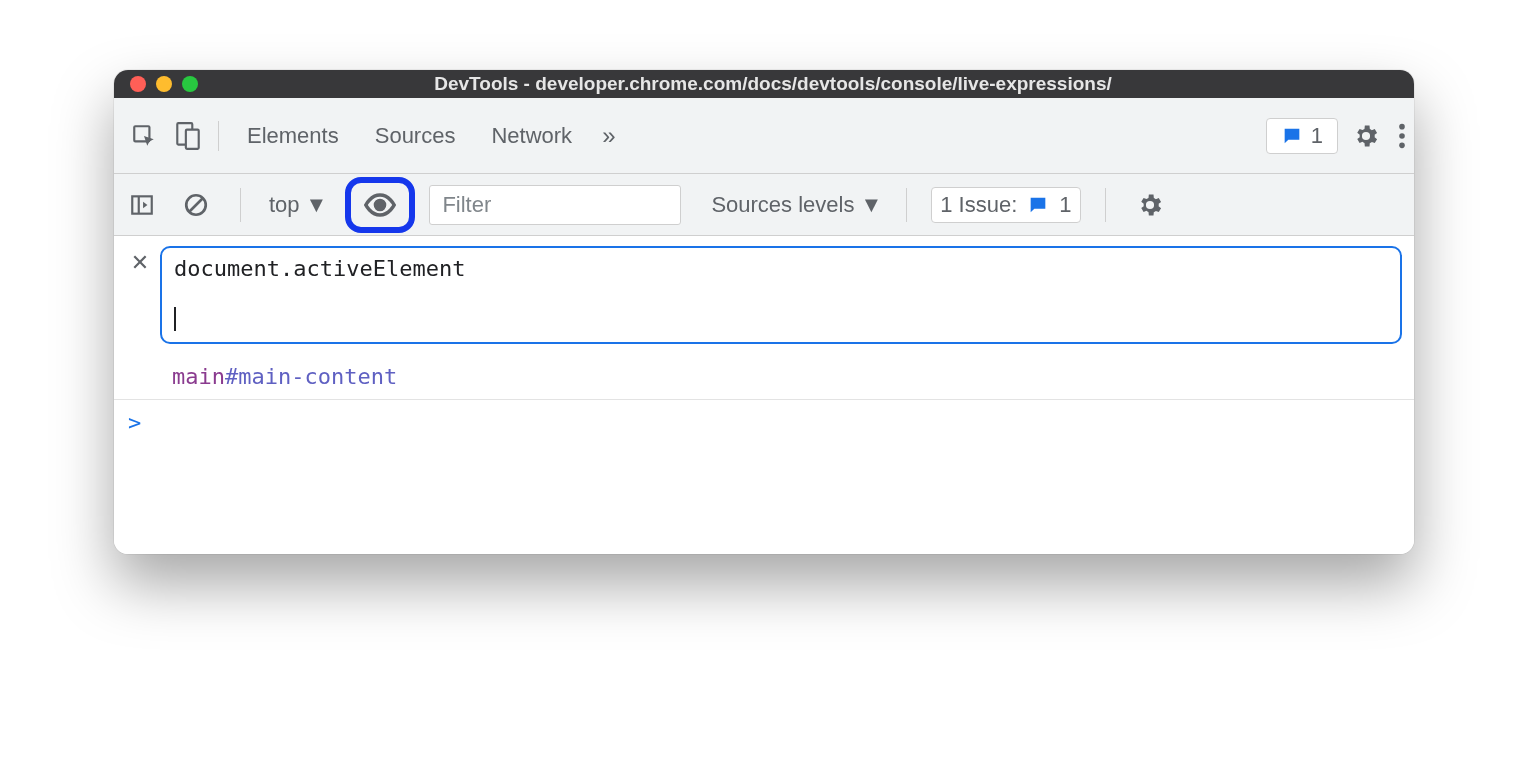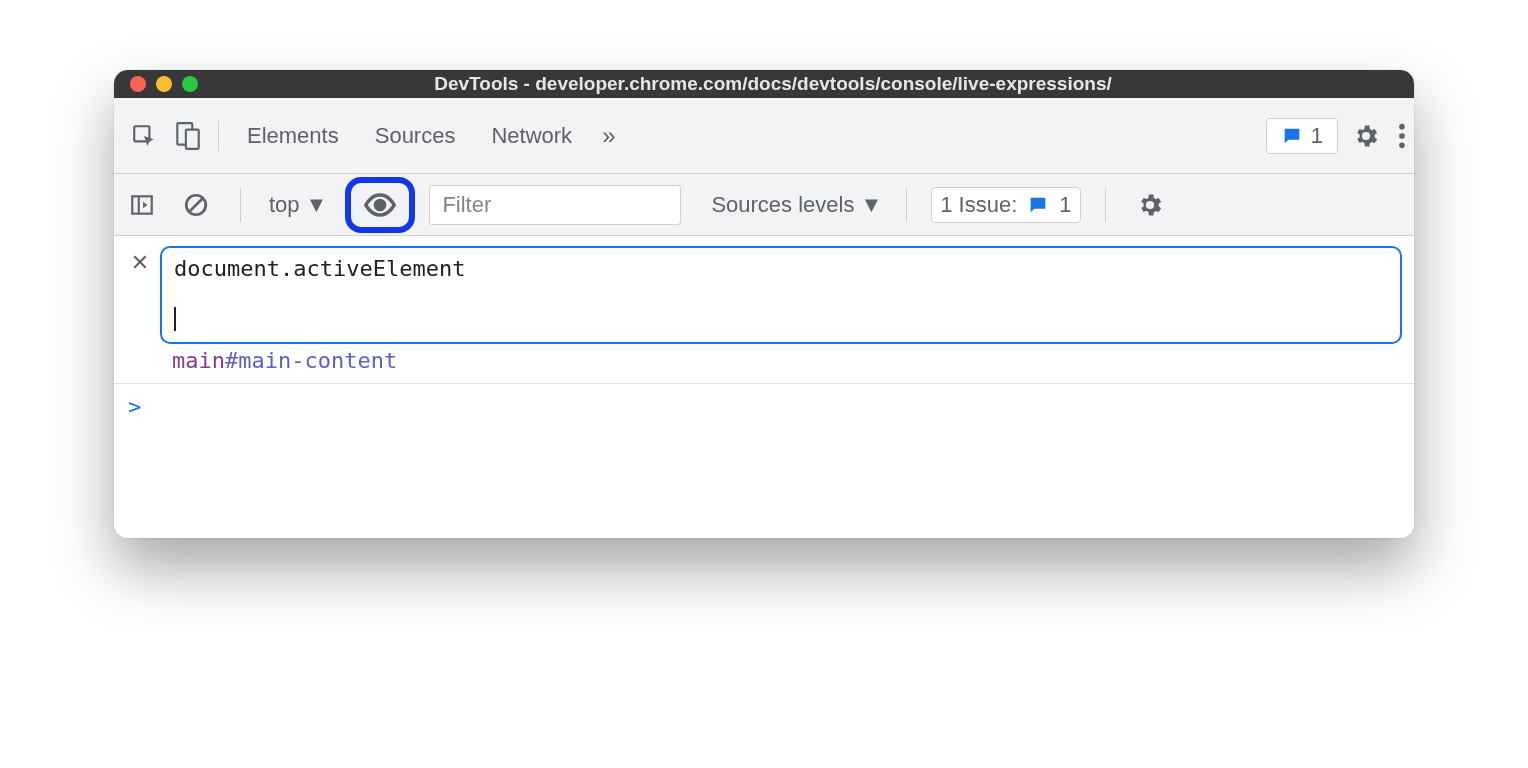--- a/index.html
+++ b/index.html
@@ -153,20 +153,21 @@
   }
   .cursor-line::before {
     content:""; display:inline-block; width:2px; height:24px;
     background:#202124; vertical-align:middle;
   }
   .exp-result {
     font-family: Menlo, Consolas, monospace;
     font-size: 22px;
     padding: 4px 12px;
     color:#9f60c7;
+    margin-top:16px;
   }
   .exp-result .tagname { color:#8a3b8f; }
   .exp-result .idpart { color:#5f60c2; }
 
   .prompt-row {
     display:flex; align-items:center;
     height: 44px;
     padding: 0 14px;
     color:#1a73e8;
   }

